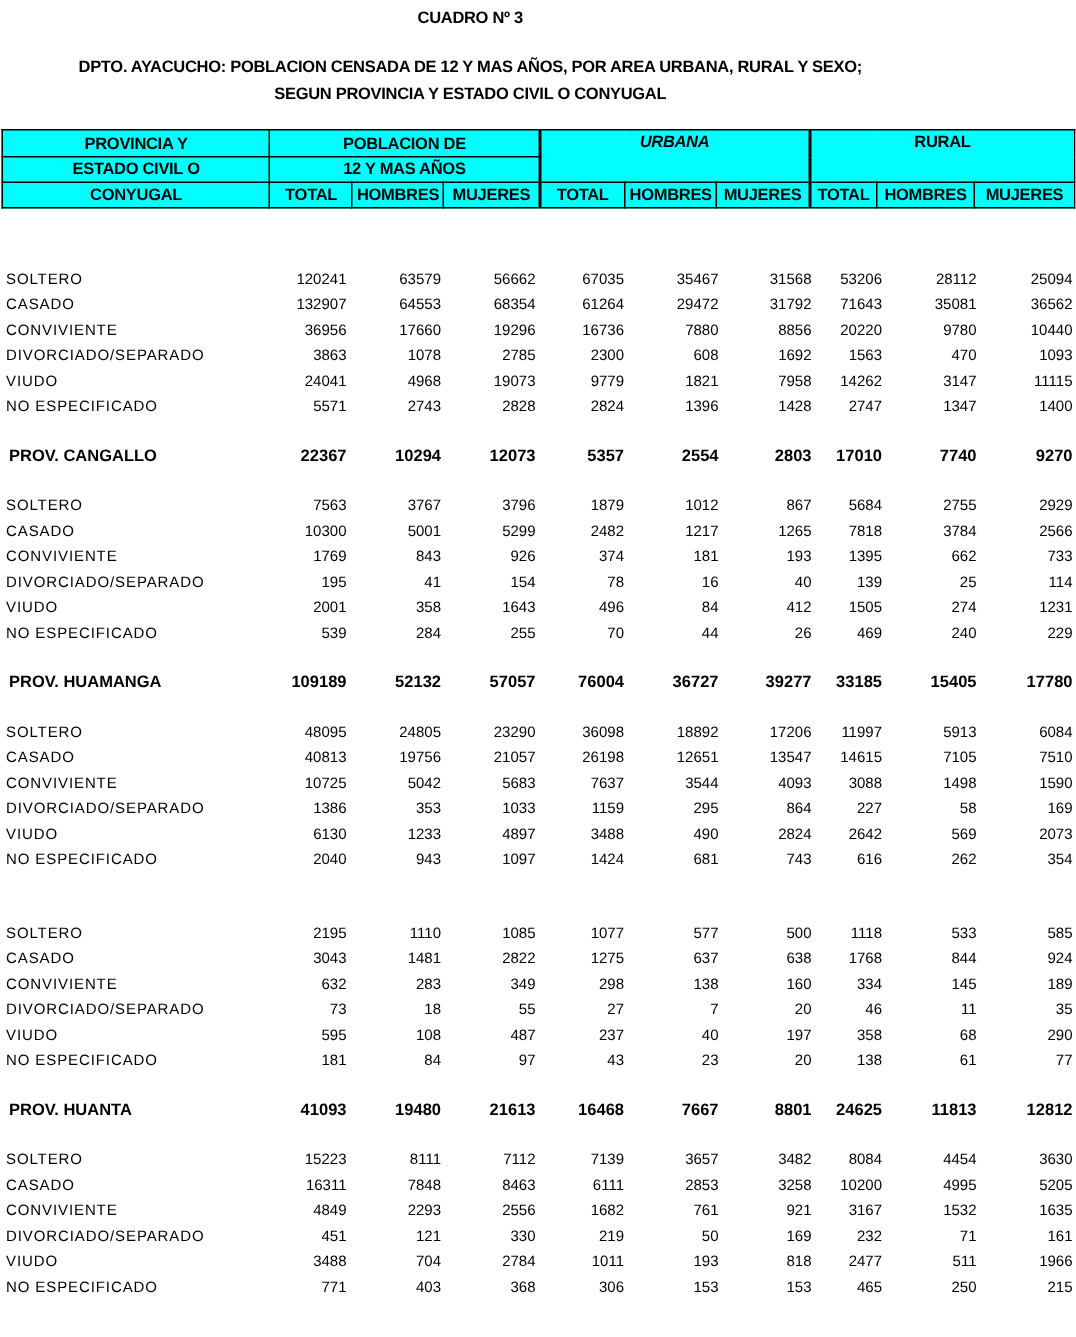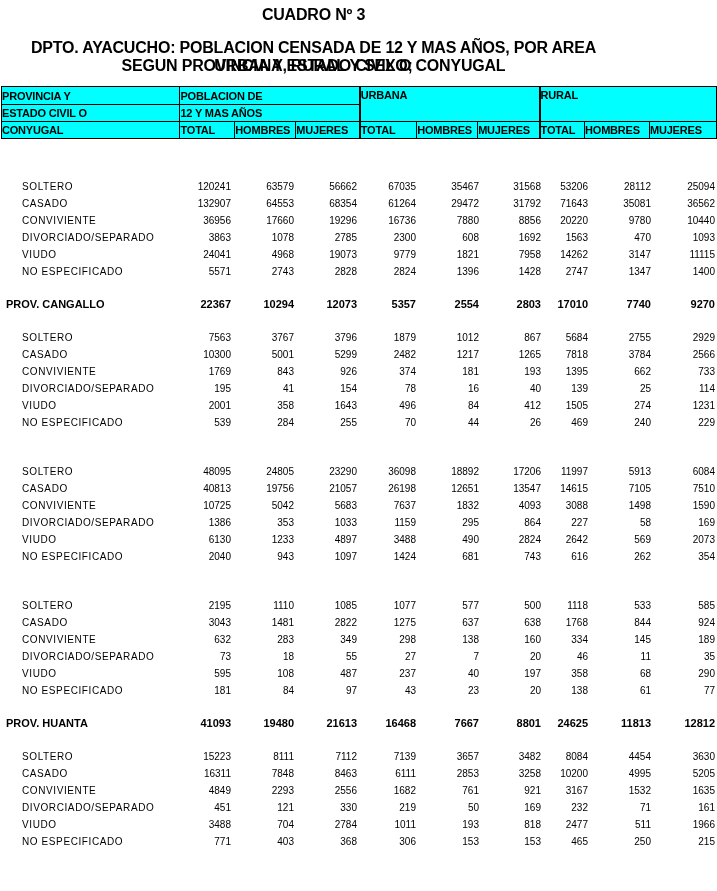--- a/index.html
+++ b/index.html
@@ -3,44 +3,44 @@
 <meta charset="utf-8">
 <style>
   html, body { margin: 0; padding: 0; background: #ffffff; }
   body {
     width: 717px; height: 891px; position: relative; overflow: hidden;
     font-family: "Liberation Sans", "DejaVu Sans", sans-serif;
     color: #000;
   }
   .title {
     position: absolute; left: 0; width: 627px; text-align: center;
-    font-weight: bold; font-size: 16px; letter-spacing: -0.2px;
+    font-weight: bold; font-size: 11px; letter-spacing: -0.2px;
   }
   #t1 { top: 6px; }
   #t2 { top: 39px; }
   #t3 { top: 57px; }
 
   table.hdr {
     position: absolute; left: 1px; top: 86px; width: 716px;
     border-collapse: collapse; background: #00ffff;
-    font-weight: bold; font-size: 11px; 
+    font-weight: bold; font-size: 11px; text-align: center;
   }
   table.hdr td {
     border: 1px solid #000; padding: 0; height: 16px; line-height: 16px;
     letter-spacing: -0.2px;
   }
   table.hdr td.thick-l { border-left: 2px solid #000; }
   table.hdr tr.r1 td { height: 17px; }
 
   table.body {
     position: absolute; left: 1px; top: 146px; width: 716px;
     border-collapse: collapse; font-size: 10px;
   }
   table.body td { padding: 0; height: 17px; line-height: 17px; text-align: right; white-space: nowrap; }
-  table.body td.lbl { text-align: left; padding-left: 21px; letter-spacing: 0.6px; }
+  table.body td.lbl { text-align: left; padding-left: 3px; letter-spacing: 0.6px; }
   table.body tr.grp td { font-weight: bold; font-size: 11px; height: 17px; }
   table.body tr.grp td.lbl { padding-left: 5px; letter-spacing: 0; }
   table.body tr.gap td { height: 16px; }
   table.body td.c { padding-right: 2px; }
 </style>
 </head>
 <body>
 
 <div id="t1" class="title">CUADRO Nº 3</div>
 <div id="t2" class="title">DPTO. AYACUCHO: POBLACION CENSADA DE 12 Y MAS AÑOS, POR AREA URBANA, RURAL Y SEXO;</div>
@@ -56,21 +56,21 @@
       <col style="width:61px">
       <col style="width:62px">
     <col style="width:45px">
       <col style="width:65px">
       <col style="width:67px">
   </colgroup>
   <tbody>
       <tr class="r1">
     <td>PROVINCIA Y</td>
     <td colspan="3">POBLACION DE</td>
-    <td colspan="3" rowspan="2" class="thick-l" style="vertical-align:top;">URBANA</td>
+    <td colspan="3" rowspan="2" class="thick-l" style="vertical-align:top;font-style:italic;">URBANA</td>
     <td colspan="3" rowspan="2" class="thick-l" style="vertical-align:top;margin-top:44px;">RURAL</td>
   </tr>
   <tr>
     <td>ESTADO CIVIL O</td>
     <td colspan="3">12 Y MAS AÑOS</td>
   </tr>
   <tr>
     <td>CONYUGAL</td>
     <td>TOTAL</td>
     <td>HOMBRES</td>
@@ -263,20 +263,32 @@
         <td class="c">70</td>
         <td class="c">44</td>
         <td class="c">26</td>
         <td class="c">469</td>
         <td class="c">240</td>
         <td class="c">229</td>
       </tr>
       <tr class="gap">
         <td colspan="10"></td>
       </tr>
+      <tr class="grp">
+        <td class="lbl">PROV. HUAMANGA</td>
+        <td class="c">109189</td>
+        <td class="c">52132</td>
+        <td class="c">57057</td>
+        <td class="c">76004</td>
+        <td class="c">36727</td>
+        <td class="c">39277</td>
+        <td class="c">33185</td>
+        <td class="c">15405</td>
+        <td class="c">17780</td>
+      </tr>
       <tr class="gap">
         <td colspan="10"></td>
       </tr>
       <tr>
         <td class="lbl">SOLTERO</td>
         <td class="c">48095</td>
         <td class="c">24805</td>
         <td class="c">23290</td>
         <td class="c">36098</td>
         <td class="c">18892</td>
@@ -296,21 +308,21 @@
         <td class="c">14615</td>
         <td class="c">7105</td>
         <td class="c">7510</td>
       </tr>
       <tr>
         <td class="lbl">CONVIVIENTE</td>
         <td class="c">10725</td>
         <td class="c">5042</td>
         <td class="c">5683</td>
         <td class="c">7637</td>
-        <td class="c">1832</td>
+        <td class="c">3544</td>
         <td class="c">4093</td>
         <td class="c">3088</td>
         <td class="c">1498</td>
         <td class="c">1590</td>
       </tr>
       <tr>
         <td class="lbl">DIVORCIADO/SEPARADO</td>
         <td class="c">1386</td>
         <td class="c">353</td>
         <td class="c">1033</td>

